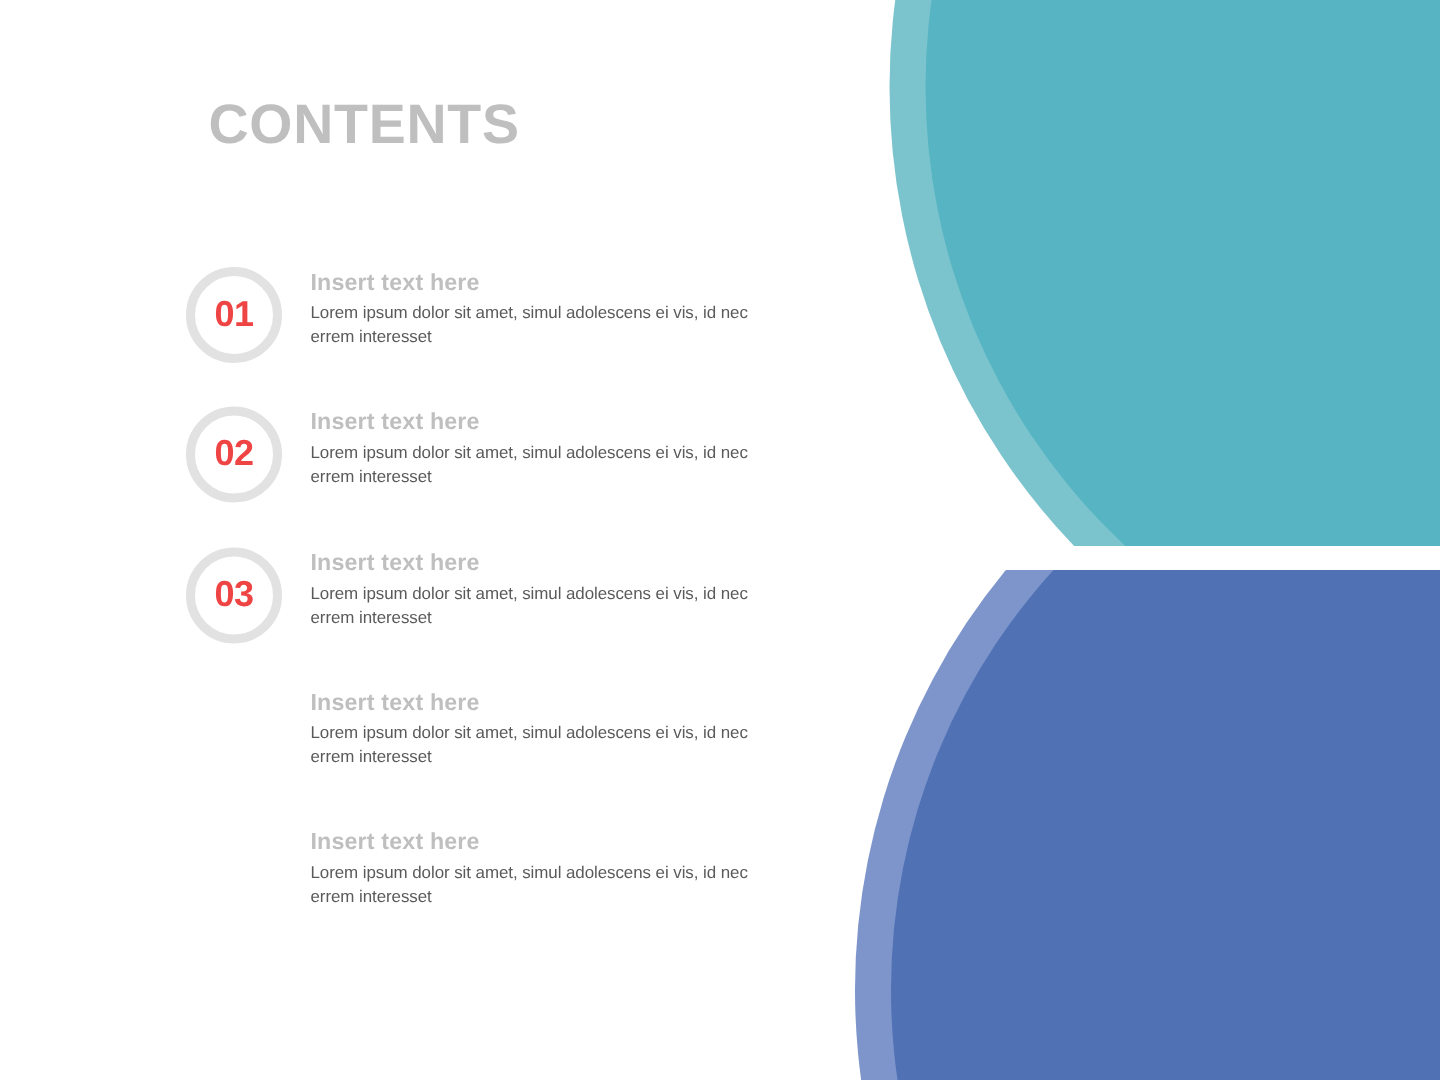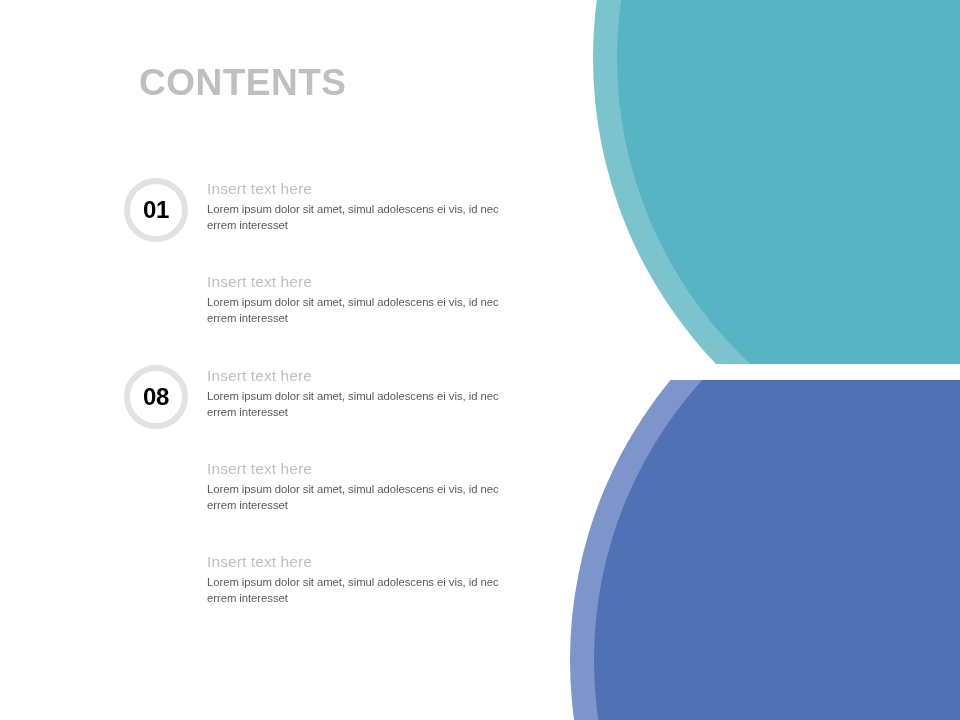--- a/index.html
+++ b/index.html
@@ -68,36 +68,36 @@
     border: 6px solid #e2e2e2;
     background: transparent;
     display: flex;
     align-items: center;
     justify-content: center;
   }
 
   .num-badge-label {
     font-size: 24px;
     font-weight: bold;
-    color: #000000;
+    color: #ef4444;
     letter-spacing: -0.3px;
     line-height: 1;
     margin-top: -1px;
   }
 
   .item-text {
     position: absolute;
     left: 83px;
     top: 1px;
     width: 330px;
   }
 
   .item-heading {
     font-size: 15.5px;
-    font-weight: normal;
+    font-weight: bold;
     color: #bfbfbf;
     line-height: 1.25;
     letter-spacing: 0.1px;
     margin-bottom: 3px;
     white-space: nowrap;
   }
 
   .item-body {
     font-size: 11.3px;
     color: #5a5a5a;
@@ -140,29 +140,32 @@
       <div class="num-badge">
         <span class="num-badge-label">01</span>
       </div>
       <div class="item-text">
         <div class="item-heading">Insert text here</div>
         <div class="item-body">Lorem ipsum dolor sit amet, simul adolescens ei vis, id nec errem interesset</div>
       </div>
     </div>
 
     <div class="list-item" style="top:271px">
+      <div class="num-badge">
+        <span class="num-badge-label">02</span>
+      </div>
       <div class="item-text">
         <div class="item-heading">Insert text here</div>
         <div class="item-body">Lorem ipsum dolor sit amet, simul adolescens ei vis, id nec errem interesset</div>
       </div>
     </div>
 
     <div class="list-item" style="top:365px">
       <div class="num-badge">
-        <span class="num-badge-label">08</span>
+        <span class="num-badge-label">03</span>
       </div>
       <div class="item-text">
         <div class="item-heading">Insert text here</div>
         <div class="item-body">Lorem ipsum dolor sit amet, simul adolescens ei vis, id nec errem interesset</div>
       </div>
     </div>
 
     <div class="list-item" style="top:458px">
       <div class="item-text">
         <div class="item-heading">Insert text here</div>

